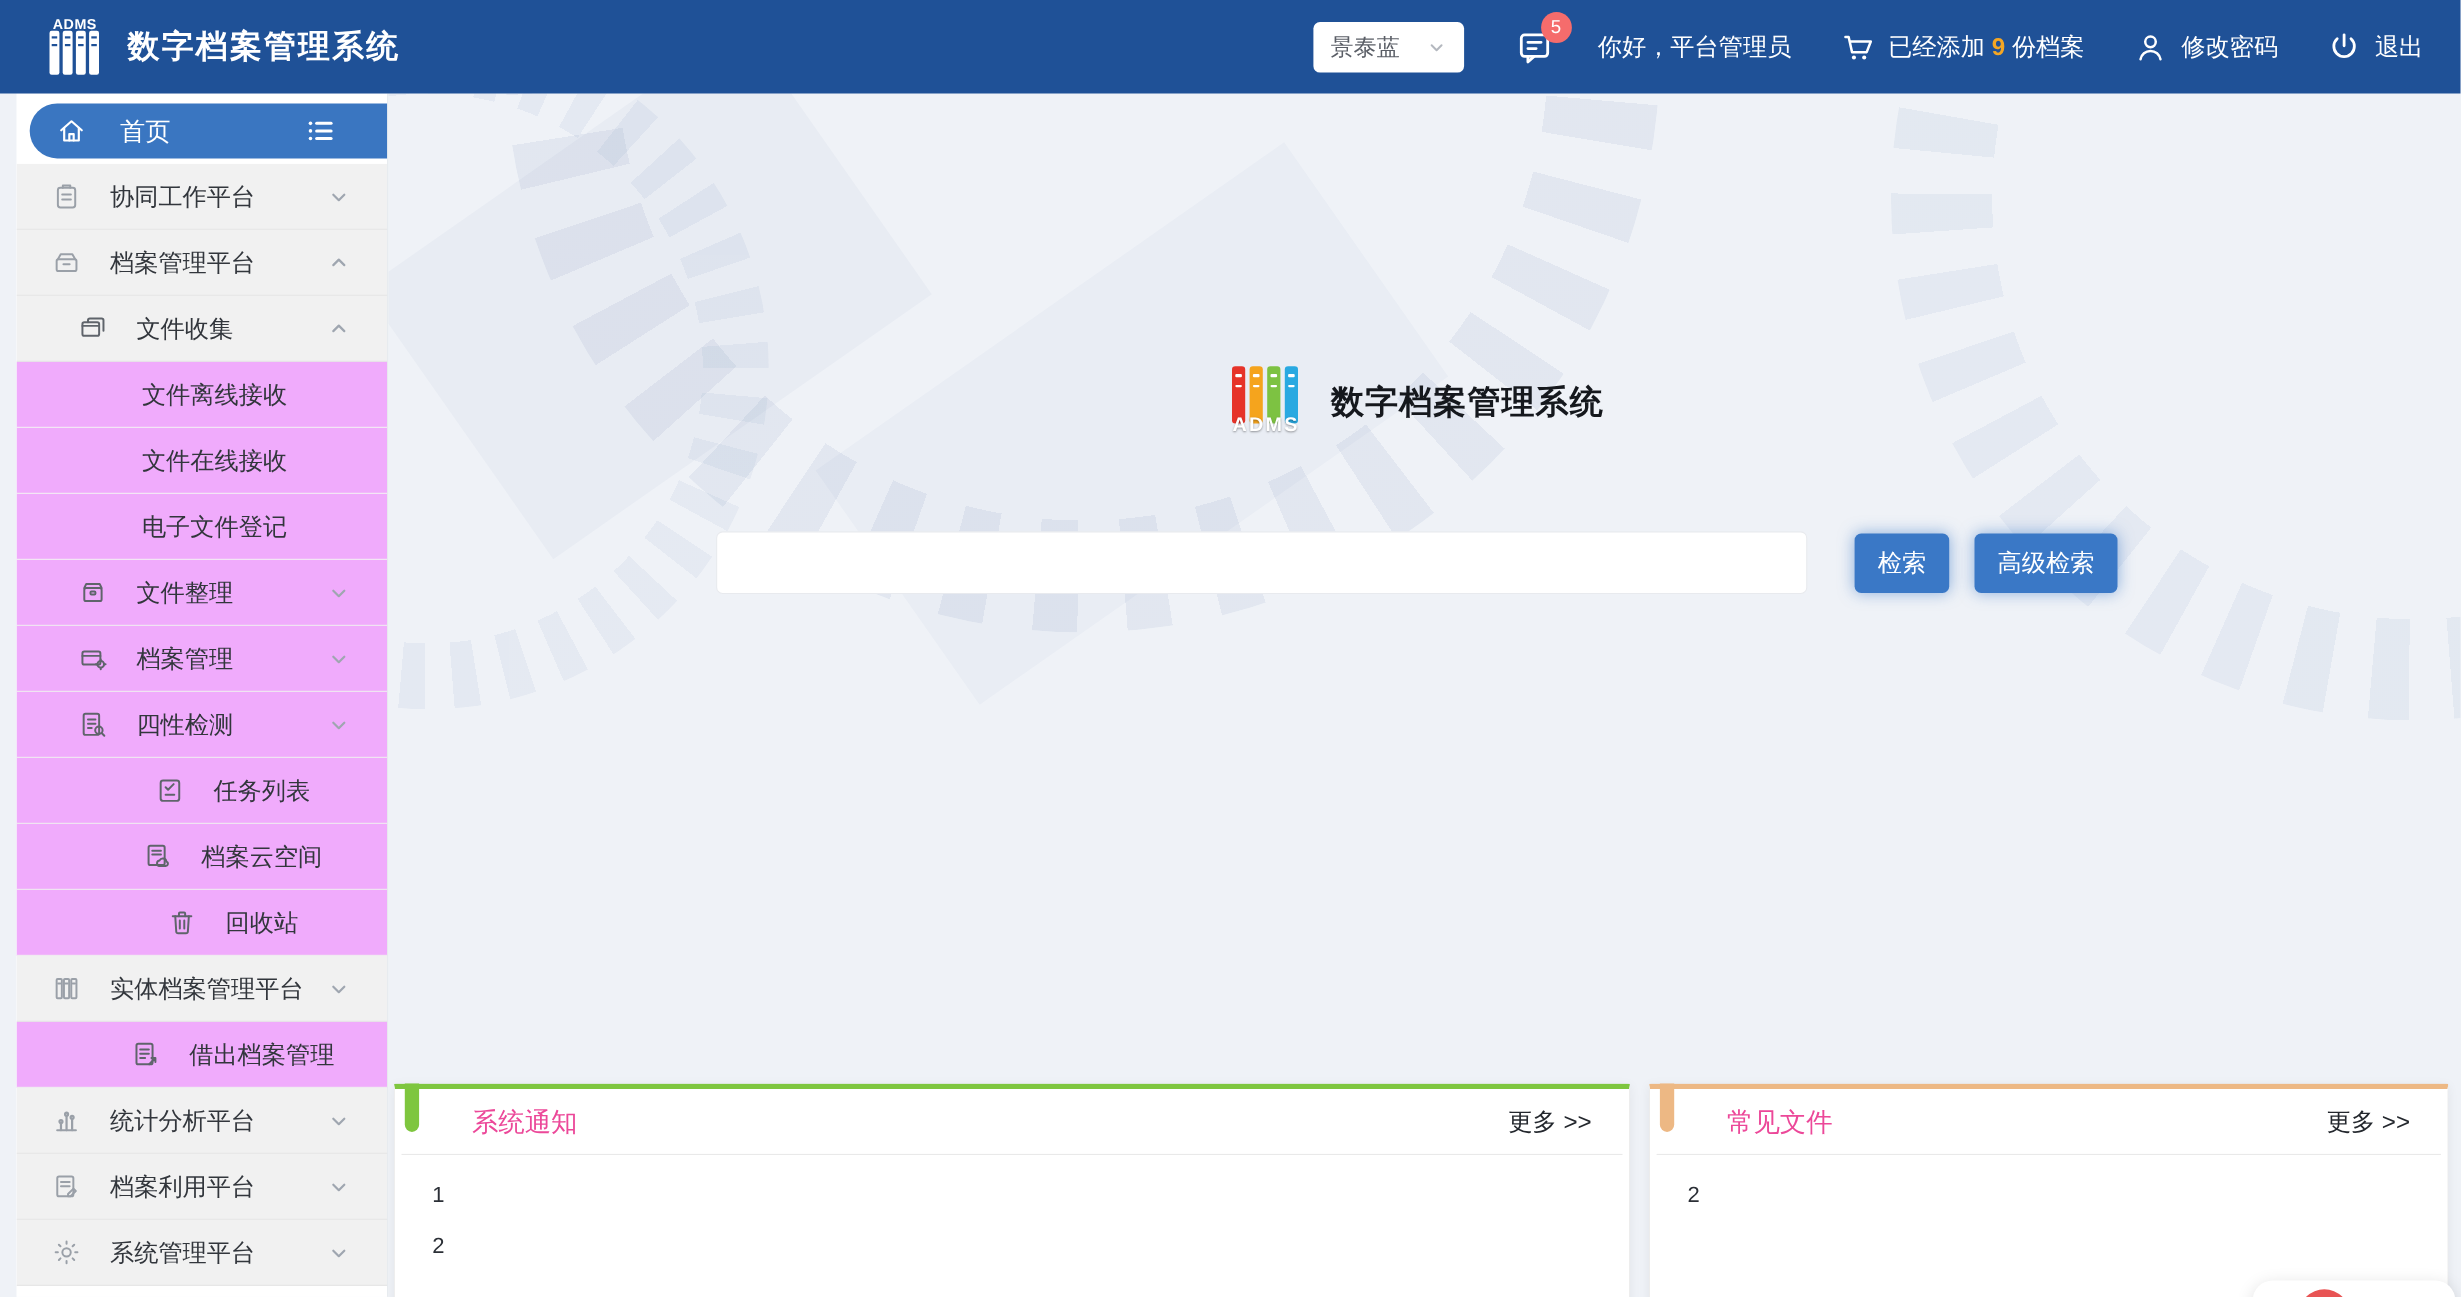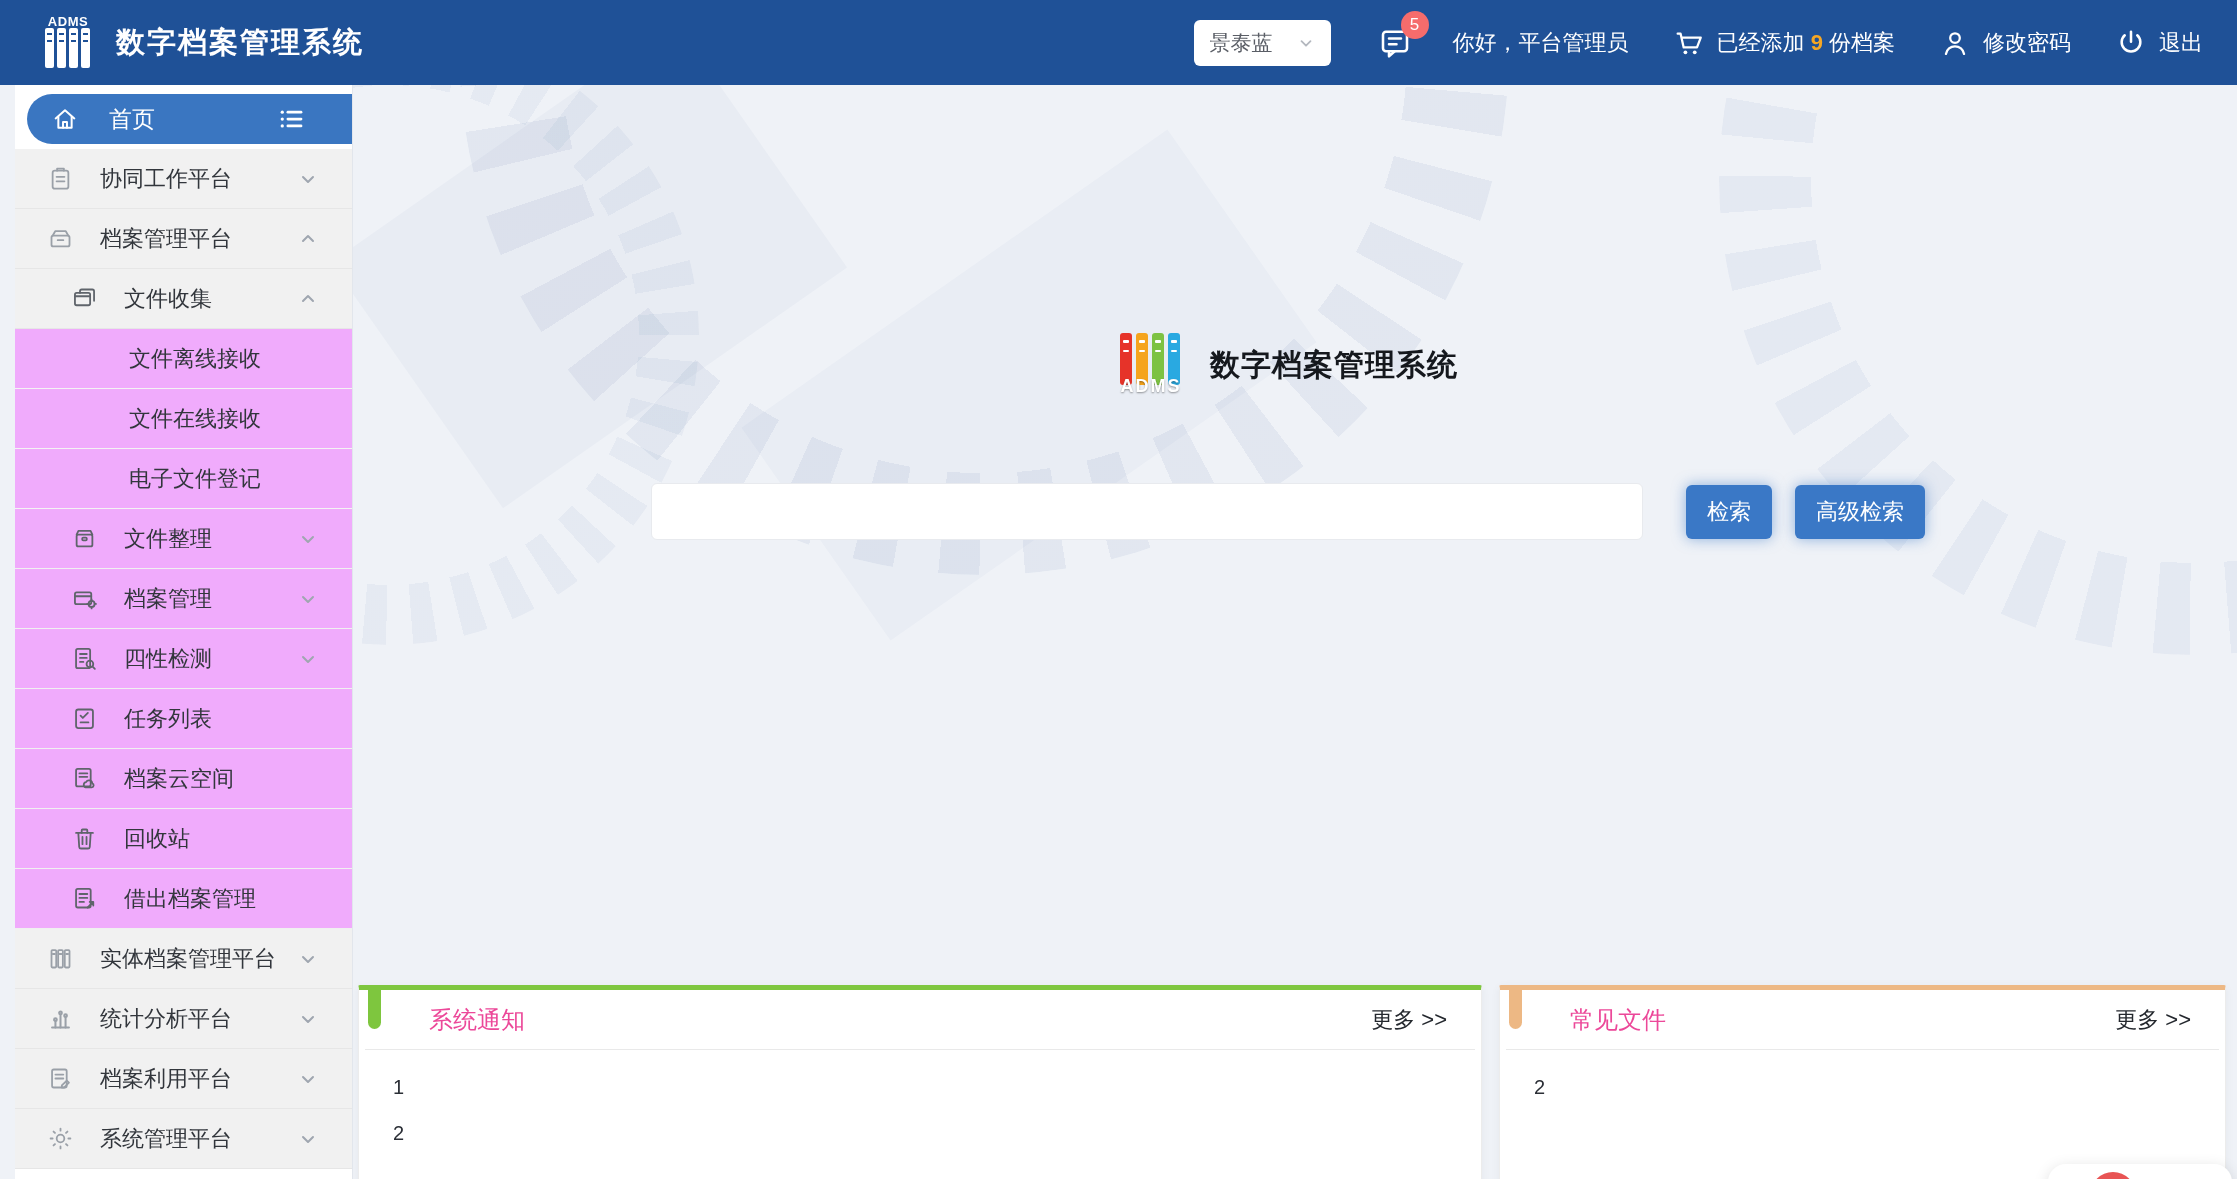--- a/index.html
+++ b/index.html
@@ -33,21 +33,21 @@
 
   
   .sidebar{position:absolute;top:85px;left:15px;bottom:0;width:338px;background:#fff;border-right:1px solid #e2e6ec;z-index:5;overflow:hidden;}
   .home-pill{margin:9px 0 5px 12px;height:50px;background:var(--accent);border-radius:25px 0 0 25px;display:flex;align-items:center;color:#fff;padding:0 46px 0 24px;cursor:pointer;}
   .home-pill svg{width:28px;height:28px;flex:none;}
   .home-lbl{font-size:23px;margin-left:30px;}
   .home-pill .collapse{margin-left:auto;width:30px;height:30px;}
   .srow{height:60px;display:flex;align-items:center;font-size:22px;color:var(--txt);cursor:pointer;background:#f0abfc;border-bottom:1px solid #f0f0f0;}
   .srow.gray{background:var(--gray-row);border-bottom:1px solid var(--row-line);}
   .srow.l1{padding-left:32px;}
-  .srow.l2{padding-left:56px;}
+  .srow.l2{padding-left:56px;justify-content:center;}
   .srow.l3{padding-left:114px;border-bottom:1px solid #f3f3f3;}
   .srow .ic{width:27px;height:27px;flex:none;margin-right:26px;}
   .srow.l1 .ic{color:var(--ic1);}
   .srow.l2 .ic{color:var(--ic2);}
   .chev{margin-left:auto;margin-right:34px;width:20px;height:20px;color:#9fa6b0;flex:none;}
   .chev.up{transform:rotate(180deg);}
 
   
   .main{position:absolute;top:85px;left:339px;right:0;bottom:0;background:#eff2f7;}
   .watermark{position:absolute;left:0;top:0;right:0;height:660px;overflow:hidden;pointer-events:none;}
@@ -298,40 +298,40 @@
   <div class="srow l2">
     <svg class="ic" viewBox="0 0 24 24" fill="none" stroke="currentColor" stroke-width="1.6" stroke-linecap="round" stroke-linejoin="round">
       <path d="M4.5 7h15"></path>
         <path d="M9.5 7V4.8a.8.8 0 0 1 .8-.8h3.4a.8.8 0 0 1 .8.8V7"></path>
         <path d="M6.5 7l.8 12.4a1.6 1.6 0 0 0 1.6 1.5h6.2a1.6 1.6 0 0 0 1.6-1.5L17.5 7"></path>
         <path d="M10.2 10.5v6.5M13.8 10.5v6.5"></path>
     </svg>
     <span>回收站</span>
   </div>
 
-  <div class="srow l2">
-    <svg class="ic" viewBox="0 0 24 24" fill="none" stroke="currentColor" stroke-width="1.6" stroke-linecap="round" stroke-linejoin="round">
-      <rect x="4.5" y="3.5" width="13" height="16.5" rx="1.5"></rect>
-        <path d="M7.5 8h7M7.5 11.5h7M7.5 15h4"></path>
-        <path d="M14.8 20l5-5M19.8 15v3.2M19.8 15h-3.2"></path>
-    </svg>
-    <span>借出档案管理</span>
-  </div>
-
   <div class="srow l1 gray">
     <svg class="ic" viewBox="0 0 24 24" fill="none" stroke="currentColor" stroke-width="1.6" stroke-linecap="round" stroke-linejoin="round">
       <rect x="4" y="4.5" width="4.2" height="15.5" rx="0.8"></rect>
         <rect x="9.9" y="4.5" width="4.2" height="15.5" rx="0.8"></rect>
         <rect x="15.8" y="4.5" width="4.2" height="15.5" rx="0.8"></rect>
         <path d="M5.2 8h1.8M11.1 8h1.8M17 8h1.8"></path>
     </svg>
     <span>实体档案管理平台</span>
     <svg class="chev" viewBox="0 0 20 20">
         <use href="#sym-chev"></use>
       </svg>
+  </div>
+
+  <div class="srow l2">
+    <svg class="ic" viewBox="0 0 24 24" fill="none" stroke="currentColor" stroke-width="1.6" stroke-linecap="round" stroke-linejoin="round">
+      <rect x="4.5" y="3.5" width="13" height="16.5" rx="1.5"></rect>
+        <path d="M7.5 8h7M7.5 11.5h7M7.5 15h4"></path>
+        <path d="M14.8 20l5-5M19.8 15v3.2M19.8 15h-3.2"></path>
+    </svg>
+    <span>借出档案管理</span>
   </div>
 
   <div class="srow l1 gray">
     <svg class="ic" viewBox="0 0 24 24" fill="none" stroke="currentColor" stroke-width="1.8" stroke-linecap="round">
       <path d="M4.5 20h15"></path>
         <path d="M7.5 20v-5.5M12 20V8.5M16.5 20V11"></path>
         <circle cx="7.5" cy="13" r="1.2"></circle>
         <circle cx="12" cy="7" r="1.2"></circle>
         <circle cx="16.5" cy="9.5" r="1.2"></circle>
     </svg>

